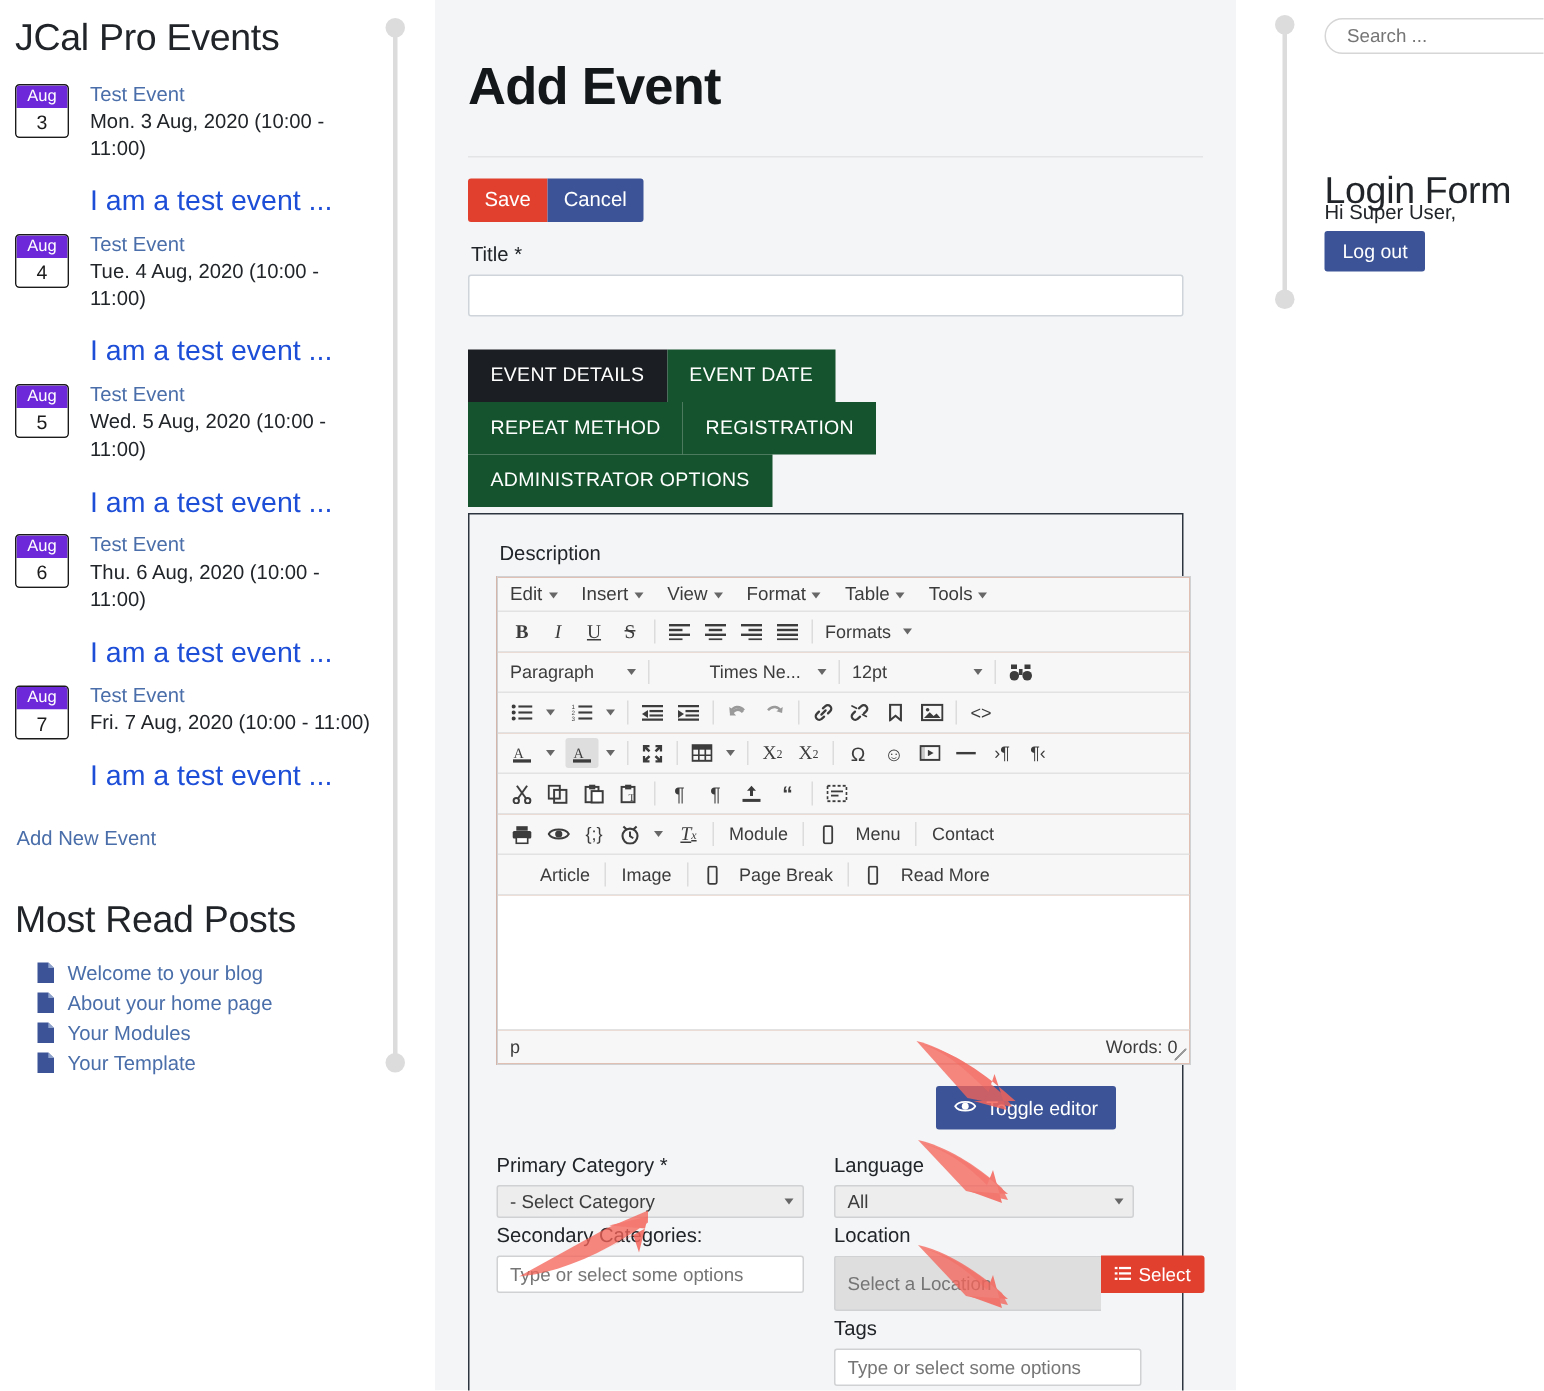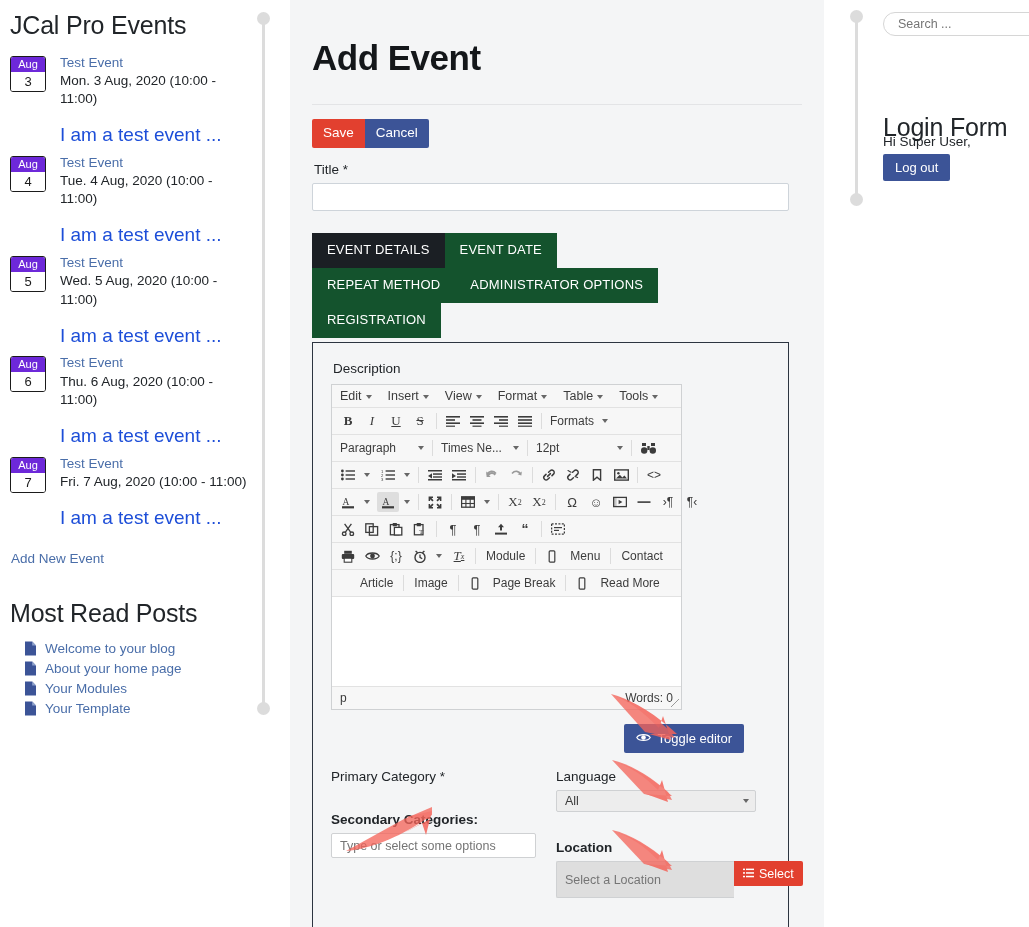--- a/index.html
+++ b/index.html
@@ -89,21 +89,21 @@
   }
   .tab.active{ background:#1b1f24; }
 
   .panel{
     border:1px solid #2c3440; background:#f4f5f6; margin-top:4px;
     width:477px; padding:18px 18px 20px 18px; height:622px;
   }
   .panel-label{ font-size:13.5px; color:#212529; margin:0 0 8px 2px; display:block; }
 
   
-  .mce{ width:351px; border:1px solid #cfd1d3; background:#c2410c; }
+  .mce{ width:463px; border:1px solid #cfd1d3; background:#c2410c; }
   .mce-menubar{ display:flex; padding:4px 6px 4px 8px; border-bottom:1px solid #e2e2e2; background:#f7f7f7; }
   .mce-menu-item{ font-size:12.5px; color:#3c3c3c; margin-right:16px; cursor:pointer; white-space:nowrap; }
   .caret{ display:inline-block; width:0;height:0;border-left:3.5px solid transparent;border-right:3.5px solid transparent;border-top:4px solid #676767; margin-left:4px; vertical-align:middle; }
 
   .mce-tb{ display:flex; align-items:center; flex-wrap:nowrap; padding:3px 4px; border-bottom:1px solid #e2e2e2; background:#f7f7f7; min-height:25px; }
   .tbi{
     min-width:22px; height:20px; display:inline-flex; align-items:center; justify-content:center;
     font-size:13px; color:#3c3c3c; cursor:pointer; margin:0 1px;
   }
   .sep{ width:1px; height:16px; background:#dcdcdc; margin:0 4px; flex:0 0 1px; }
@@ -130,21 +130,21 @@
   .btn-toggle{
     background:#3c5497; color:#fff; font-size:13px; border:0; border-radius:2px;
     padding:7px 12px; cursor:pointer; font-family:inherit; display:inline-flex; align-items:center; gap:7px;
   }
 
   
   .grid2{ display:flex; margin-top:16px; width:445px; }
   .col{ width:205px; }
   .col.right{ margin-left:20px; width:220px; }
   .f-label{ font-size:13.5px; color:#212529; display:block; margin-bottom:6px; }
-  .f-label.sp{ margin-top:28px;font-weight:bold; }
+  .f-label.sp{ margin-top:4px; }
   .select-box{
     width:205px; height:22px; background:#ededed; border:1px solid #cfd1d3; border-radius:2px;
     font-size:12.5px; color:#3c3c3c; display:flex; align-items:center; justify-content:space-between;
     padding:0 6px 0 8px; cursor:pointer;
   }
   .select-box.wide{ width:200px; }
   .tag-input{
     width:205px; height:25px; border:1px solid #cfd1d3; background:#fff; border-radius:2px;
     font-family:inherit; font-size:12.5px; padding:0 8px; color:#6c757d;
   }
@@ -298,22 +298,22 @@
       <button class="btn btn-cancel">Cancel</button>
     </div>
 
     <label class="field-label">Title *</label>
     <input class="text-input" type="text" value="" style="">
 
     <div class="tabs" id="tabs">
         <div class="tab active">EVENT DETAILS</div>
         <div class="tab">EVENT DATE</div>
         <div class="tab">REPEAT METHOD</div>
+        <div class="tab">REGISTRATION</div>
         <div class="tab">ADMINISTRATOR OPTIONS</div>
-        <div class="tab">REGISTRATION</div>
       </div>
 
     <div class="panel">
       <label class="panel-label">Description</label>
 
       <div class="mce">
 
         <div class="mce-menubar" id="mce-menubar">
             <span class="mce-menu-item"><span>Edit</span><i class="caret"></i></span>
             <span class="mce-menu-item"><span>Insert</span><i class="caret"></i></span>
@@ -375,21 +375,21 @@
               <i class="caret"></i>
           </span>
         </div>
 
         <div class="mce-tb">
           <span class="tb-select" style="width:92px;">
             <span>Paragraph</span>
               <i class="caret"></i>
           </span>
           <span class="sep"></span>
-          <span class="tb-select" style="width:86px;">
+          <span class="tb-select" style="width:86px;margin-left:32px;">
             <span>Times Ne...</span>
               <i class="caret"></i>
           </span>
           <span class="sep"></span>
           <span class="tb-select" style="width:95px;">
             <span>12pt</span>
               <i class="caret"></i>
           </span>
           <span class="sep"></span>
           <span class="tbi">
@@ -699,20 +699,24 @@
                 <circle cx="7.5" cy="5.5" r="2.3" fill="#fff"></circle>
               </svg>
           </span>
           <span>Toggle editor</span>
         </button>
       </div>
 
       <div class="grid2">
         <div class="col">
           <label class="f-label">Primary Category *</label>
+          <div class="select-box">
+            <span>- Select Category</span>
+            <i class="caret"></i>
+          </div>
 
           <label class="f-label sp">Secondary Categories:</label>
           <input class="tag-input" type="text" placeholder="Type or select some options" style="">
         </div>
 
         <div class="col right">
           <label class="f-label">Language</label>
           <div class="select-box wide">
             <span>All</span>
             <i class="caret"></i>

